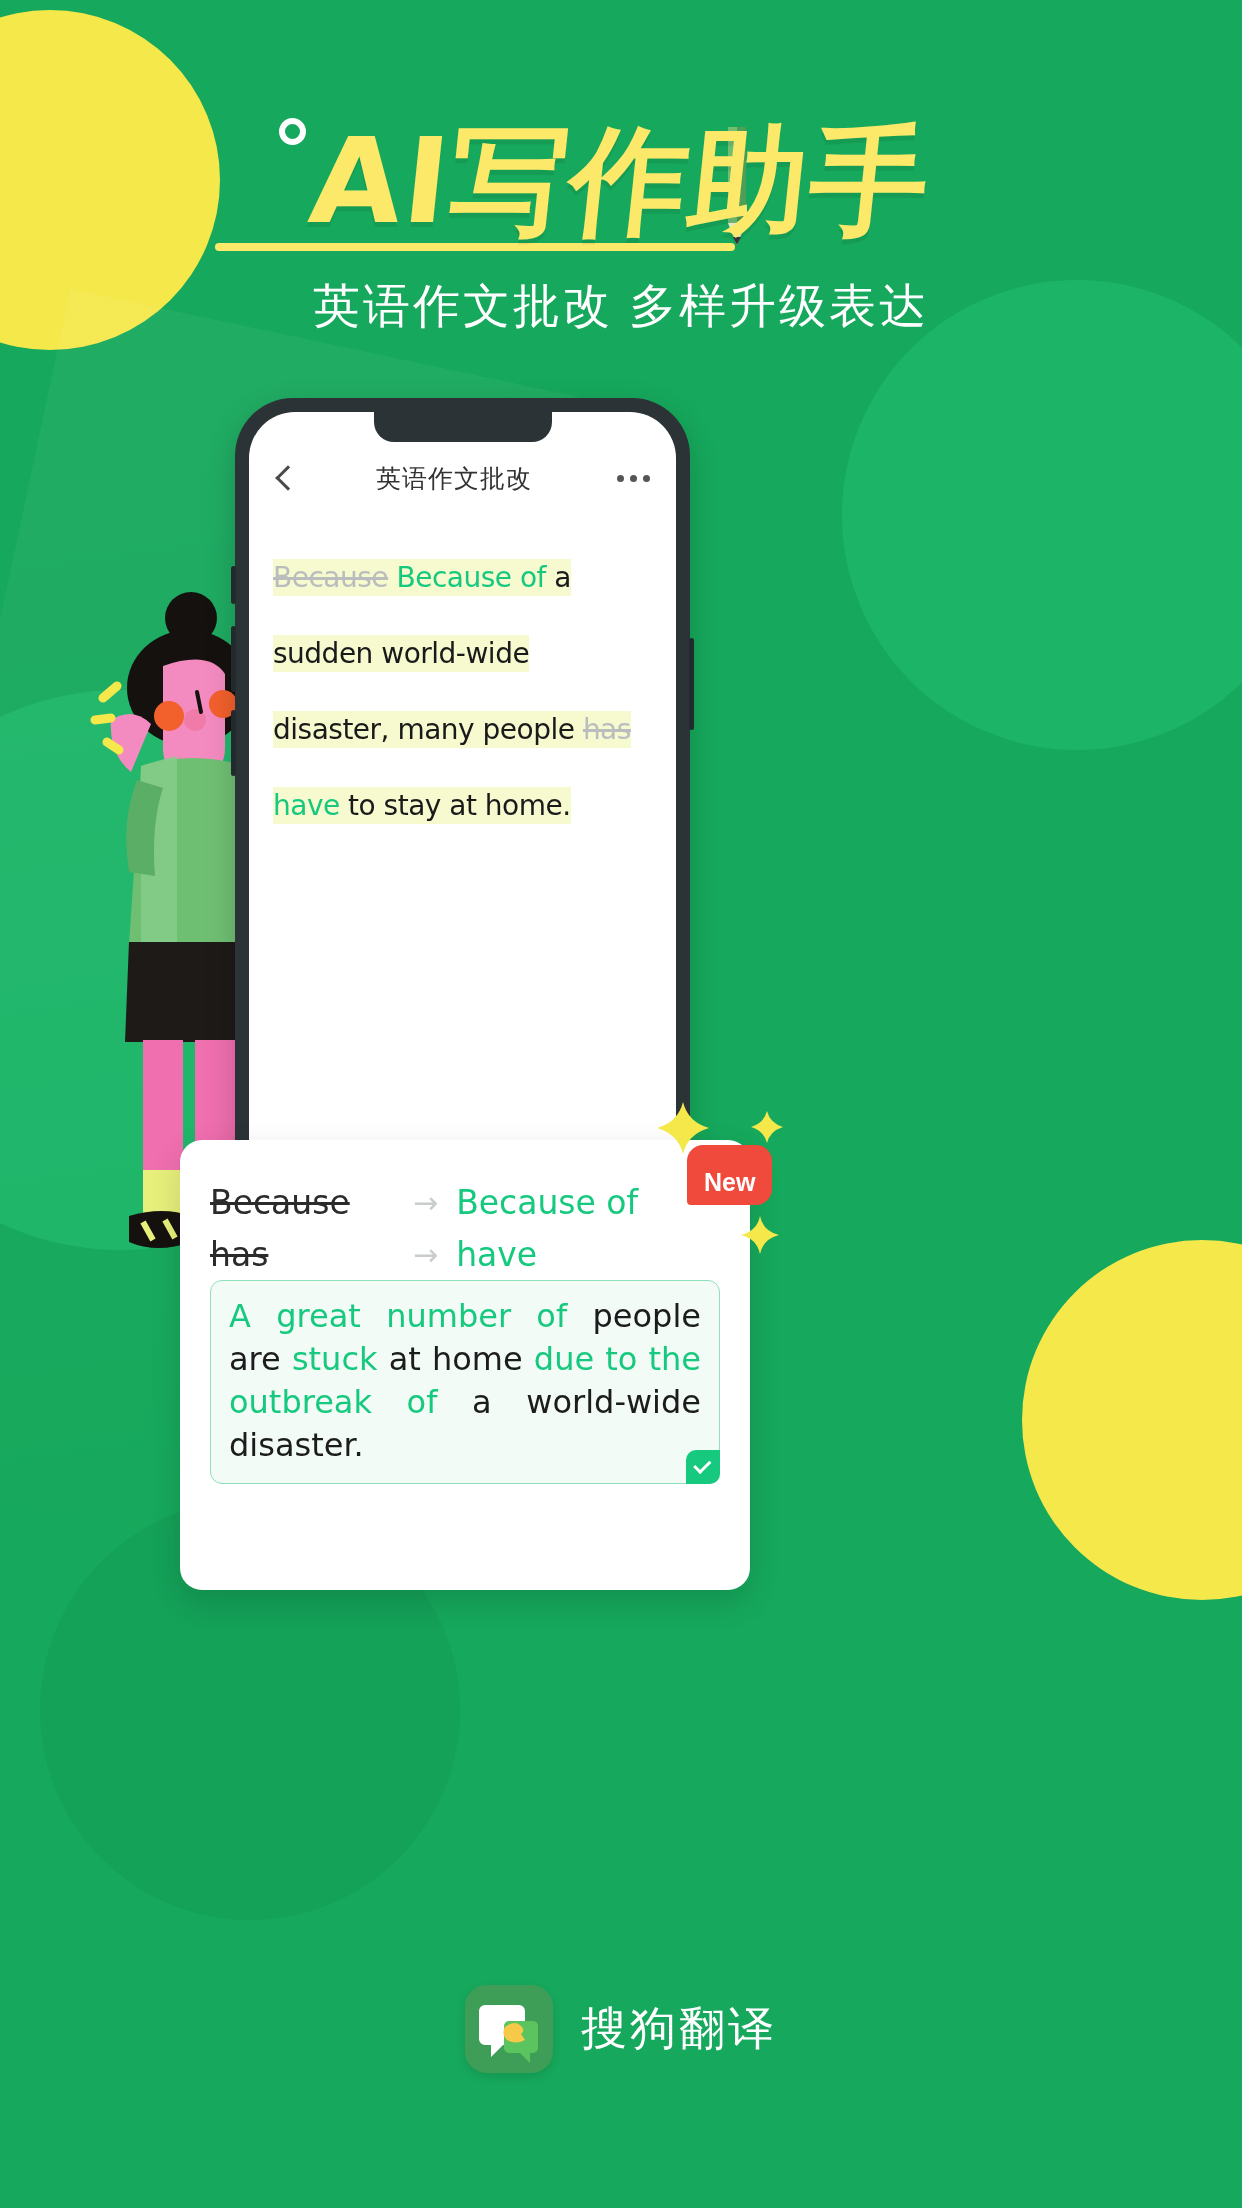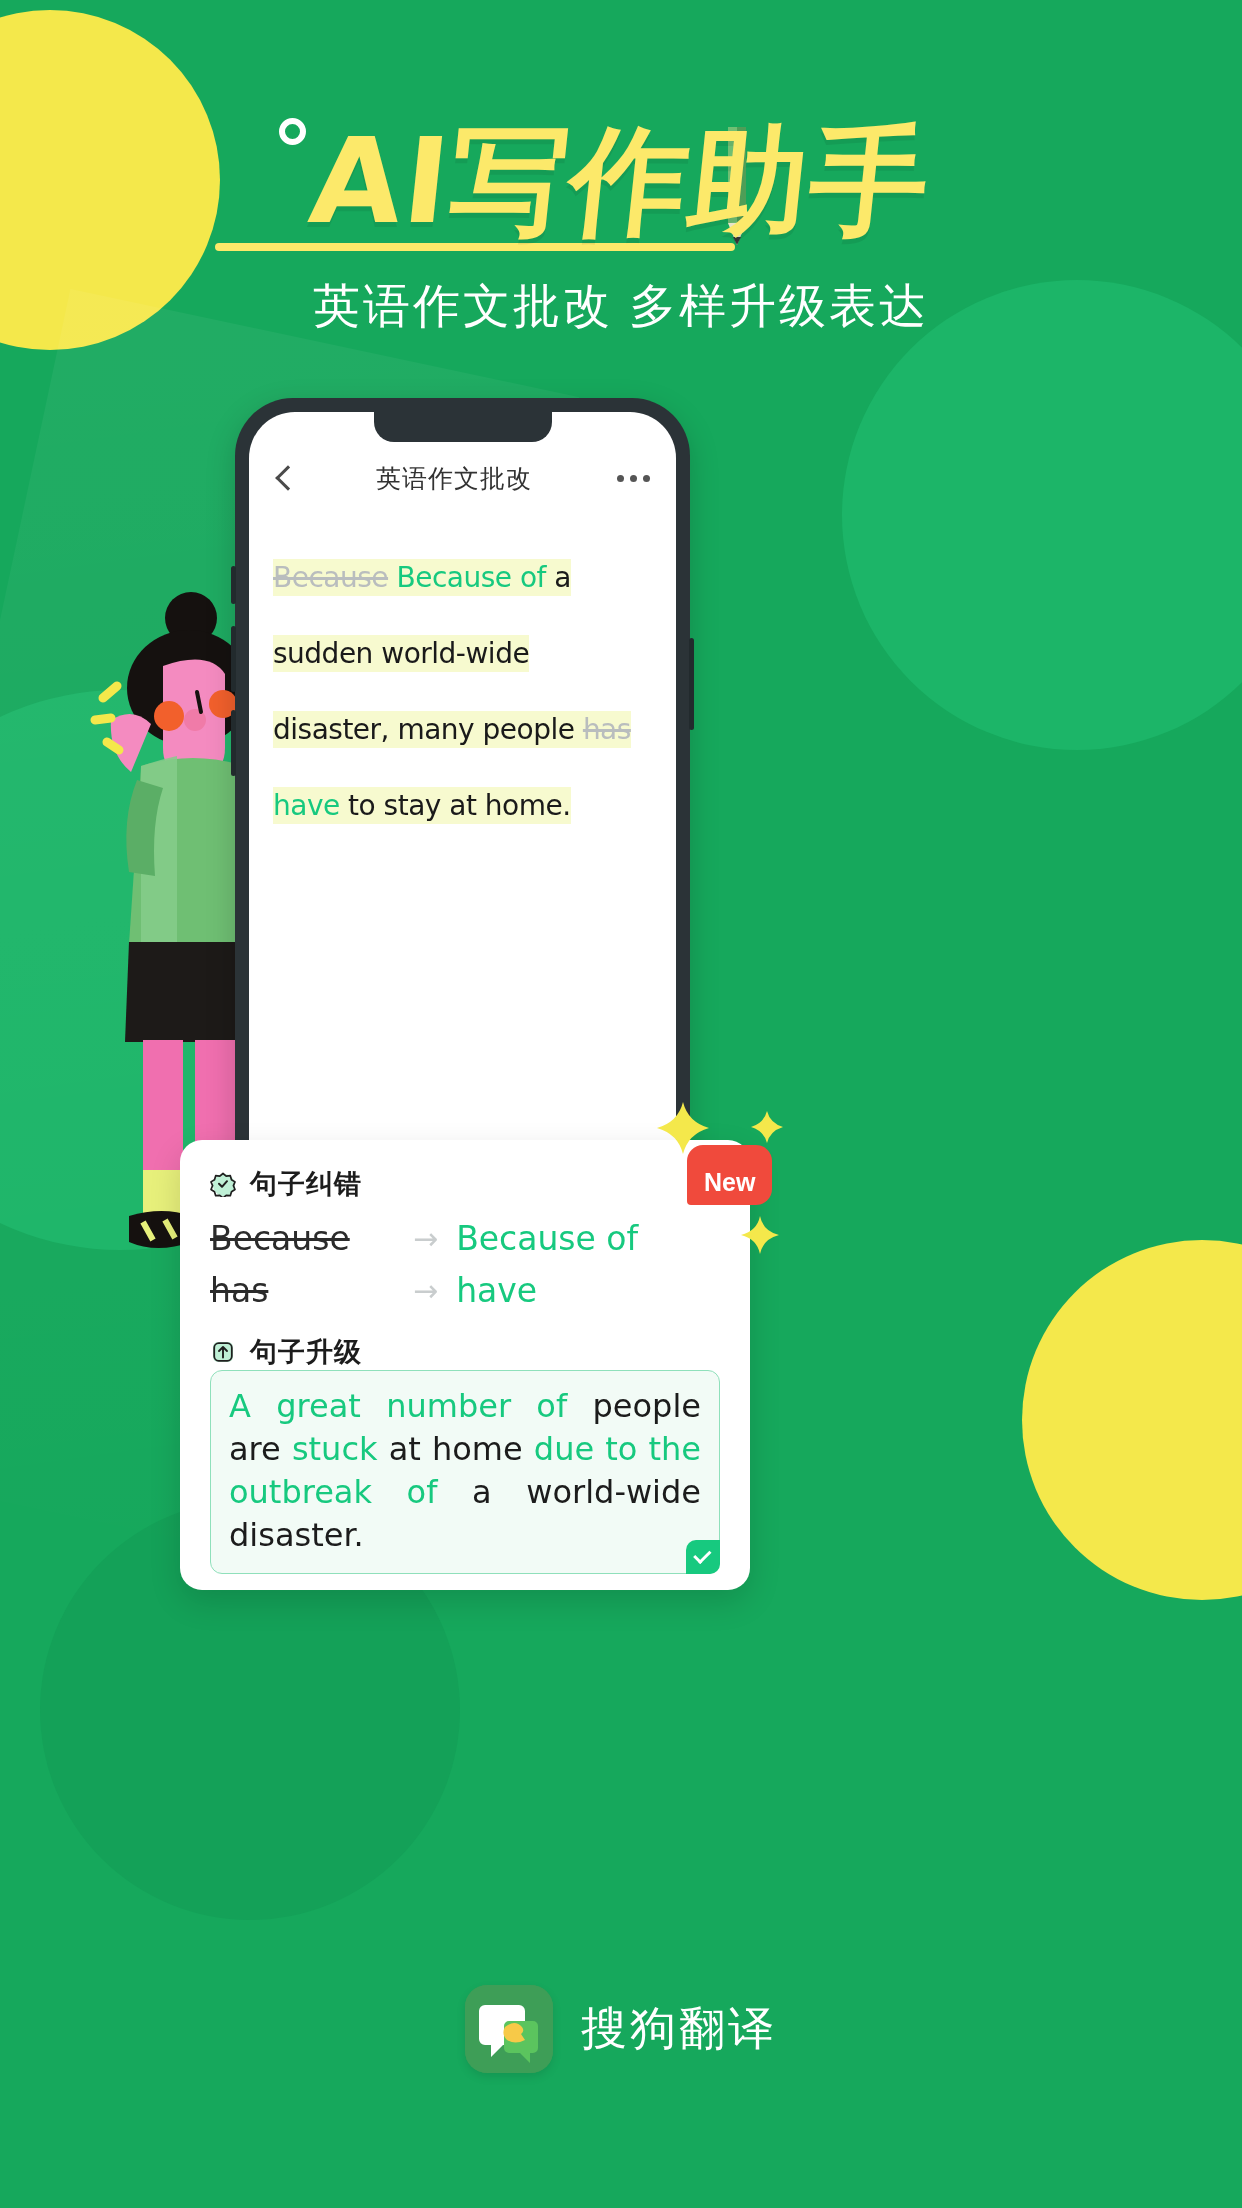--- a/index.html
+++ b/index.html
@@ -369,54 +369,34 @@
 </span>
 <span class="sparkle" style="left:740px; top:1215px;">
   <svg width="40" height="40" viewBox="0 0 40 40">
       <path d="M20 1 q3 15 19 19 q-16 4 -19 19 q-3 -15 -19 -19 q16 -4 19 -19z" fill="#F4E84B"></path>
     </svg>
 </span>
 <div id="newbadge">New</div>
 
 <div id="card">
 
-  <div class="sec-head">
-    <span class="sec-icon">
-      <svg width="26" height="26" viewBox="0 0 26 26">
-        <circle cx="14" cy="14" r="11" fill="#BFF0D6"></circle>
-        <path d="M13 2.5 l3.2 2.6 4.1 -.4 1.2 4 3.5 2.2 -1.6 3.8 1.6 3.8 -3.5 2.2 -1.2 4 -4.1 -.4 -3.2 2.6 -3.2 -2.6 -4.1 .4 -1.2 -4 -3.5 -2.2 1.6 -3.8 -1.6 -3.8 3.5 -2.2 1.2 -4 4.1 .4z" fill="none" stroke="#1f1f1f" stroke-width="1.7" stroke-linejoin="round"></path>
-        <path d="M9 12.8 l3 3 5 -5.6" fill="none" stroke="#1f1f1f" stroke-width="2" stroke-linecap="round" stroke-linejoin="round"></path>
-      </svg>
-    </span>
-    <span class="sec-title">句子纠错</span>
-  </div>
 
   <div class="fix-rows">
     <div class="fix-row">
       <span class="fix-from">Because</span>
       <span class="arrow">→</span>
       <span class="fix-to">Because of</span>
     </div>
     <div class="fix-row">
       <span class="fix-from">has</span>
       <span class="arrow">→</span>
       <span class="fix-to">have</span>
     </div>
   </div>
 
-  <div class="sec-head sec-head2">
-    <span class="sec-icon">
-      <svg width="26" height="26" viewBox="0 0 26 26">
-        <rect x="3" y="3" width="20" height="20" rx="5" fill="#BFF0D6"></rect>
-        <rect x="4.2" y="4.2" width="17.6" height="17.6" rx="4.5" fill="none" stroke="#1f1f1f" stroke-width="1.8"></rect>
-        <path d="M13 18.5 V8.2 M9 12 l4 -4 4 4" fill="none" stroke="#1f1f1f" stroke-width="1.9" stroke-linecap="round" stroke-linejoin="round"></path>
-      </svg>
-    </span>
-    <span class="sec-title">句子升级</span>
-  </div>
 
   <div class="upgrade-box">
     <span class="up-hl">A great number of </span><span>people are </span><span class="up-hl">stuck </span><span>at home </span><span class="up-hl">due to the outbreak of </span><span>a world-wide disaster.</span>
     <span class="check-tag"></span>
   </div>
 </div>
 
 <div id="brand">
   <span class="brand-logo">
     <svg width="88" height="88" viewBox="0 0 88 88">

